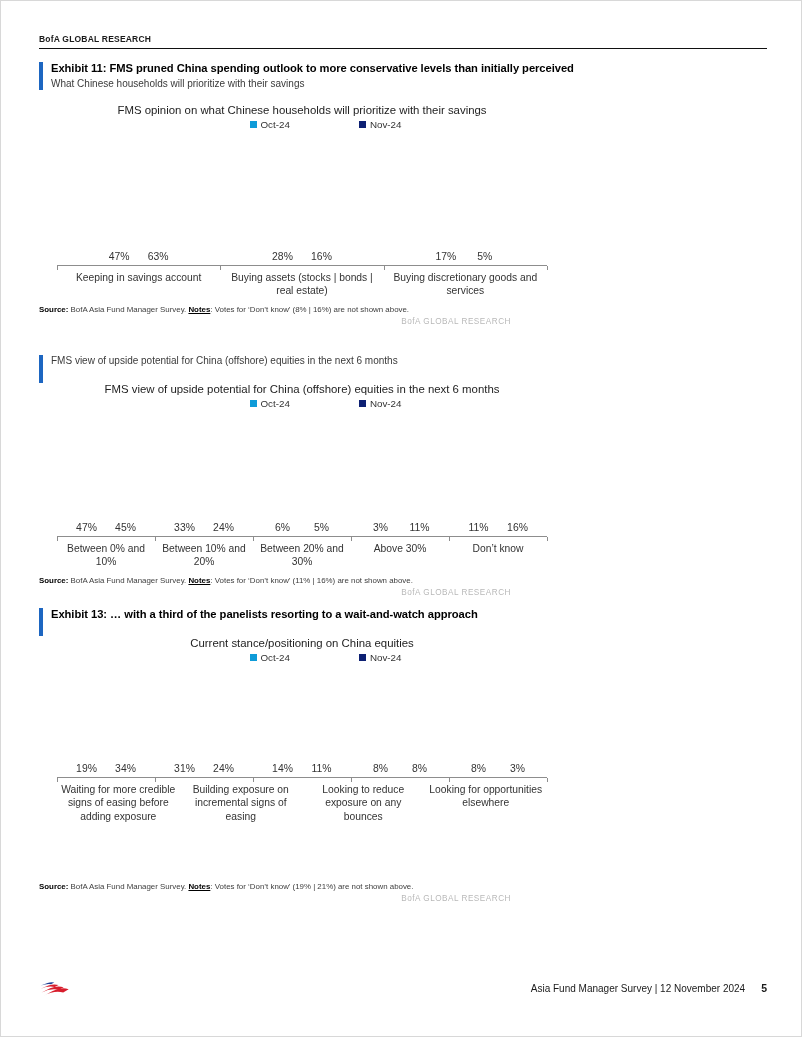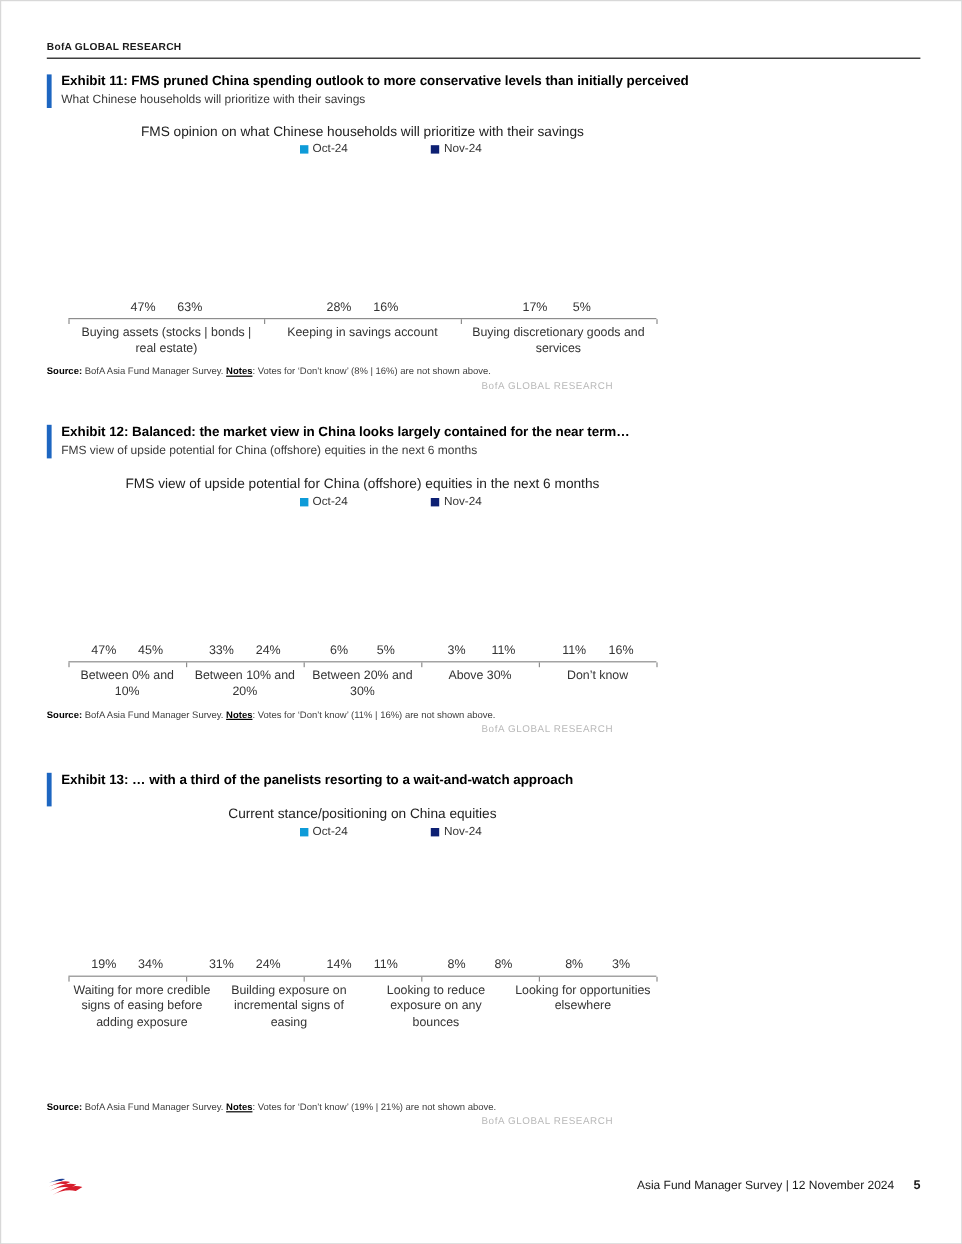--- a/index.html
+++ b/index.html
@@ -125,34 +125,33 @@
               </div>
             </div>
           </div>
           <div class="axis"></div>
           <div class="tick" style="left: 0%;"></div>
           <div class="tick" style="left: 33.3333%;"></div>
           <div class="tick" style="left: 66.6667%;"></div>
           <div class="tick" style="left: 100%;"></div>
         </div>
       <div class="cats">
+          <div class="cat">Keeping in savings account</div>
           <div class="cat">Buying assets (stocks | bonds | real estate)</div>
-          <div class="cat">Keeping in savings account</div>
           <div class="cat">Buying discretionary goods and services</div>
         </div>
     </div>
     <div class="source">
       <b>Source:</b><span> BofA Asia Fund Manager Survey. </span><u>Notes</u><span>: Votes for ‘Don’t know’ (8% | 16%) are not shown above.</span>
     </div>
     <div class="brand">BofA GLOBAL RESEARCH</div>
   </div>
 
   <div class="exhibit" id="ex1" style="top:352px;">
     <div class="exh-head">
-      <div class="exh-title">Exhibit 12: Balanced: the market view in China looks largely contained for the near term…</div>
       <div class="exh-sub">FMS view of upside potential for China (offshore) equities in the next 6 months</div>
     </div>
     <div class="chart-wrap" style="margin-top:14px;">
       <div class="chart-title">FMS view of upside potential for China (offshore) equities in the next 6 months</div>
       <div class="legend">
         <div class="legend-item">
           <span class="sw" style="background: rgb(14, 155, 216);"></span>
           <span>Oct-24</span>
         </div>
         <div class="legend-item">
@@ -218,21 +217,21 @@
           <div class="cat">Above 30%</div>
           <div class="cat">Don’t know</div>
         </div>
     </div>
     <div class="source">
       <b>Source:</b><span> BofA Asia Fund Manager Survey. </span><u>Notes</u><span>: Votes for ‘Don’t know’ (11% | 16%) are not shown above.</span>
     </div>
     <div class="brand">BofA GLOBAL RESEARCH</div>
   </div>
 
-  <div class="exhibit" id="ex2" style="top:642px;">
+  <div class="exhibit" id="ex2" style="top:606px;">
     <div class="exh-head">
       <div class="exh-title">Exhibit 13: … with a third of the panelists resorting to a wait-and-watch approach</div>
     </div>
     <div class="chart-wrap" style="margin-top:14px;">
       <div class="chart-title">Current stance/positioning on China equities</div>
       <div class="legend">
         <div class="legend-item">
           <span class="sw" style="background: rgb(14, 155, 216);"></span>
           <span>Oct-24</span>
         </div>

